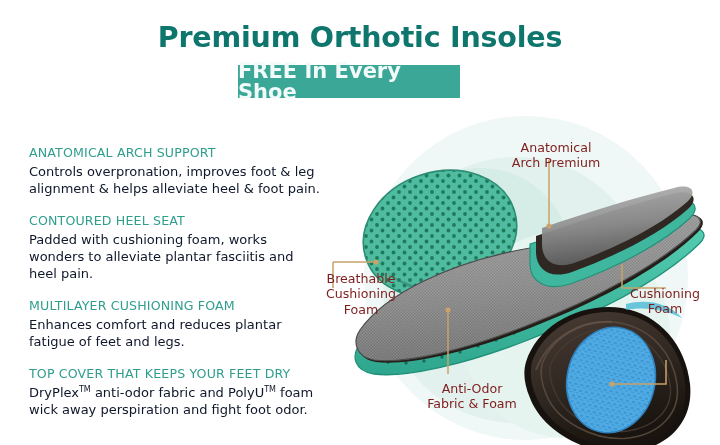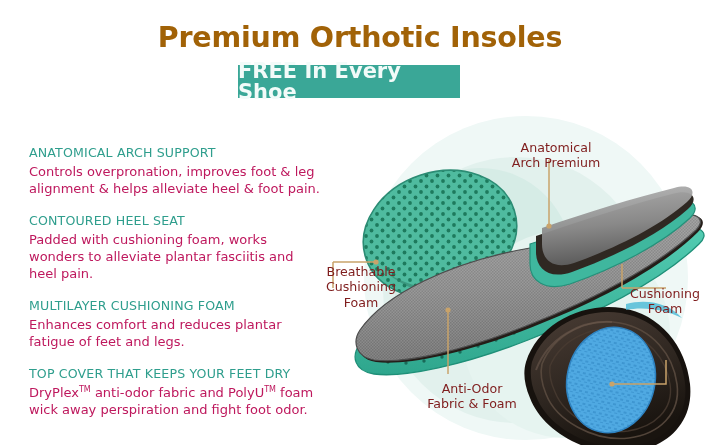--- a/index.html
+++ b/index.html
@@ -19,21 +19,21 @@
   
   #page-title {
     position: absolute;
     left: 0;
     top: 22px;
     width: 720px;
     text-align: center;
     font-size: 28.5px;
     font-weight: bold;
     letter-spacing: -0.2px;
-    color: #a16207;
+    color: #0f766e;
     line-height: 1.1;
   }
   #free-banner {
     position: absolute;
     left: 238px;
     top: 65px;
     width: 222px;
     height: 33px;
     background: #3aa797;
     display: flex;
@@ -60,21 +60,21 @@
   .feature-heading {
     color: #2f9e8d;
     font-size: 12.6px;
     font-weight: normal;
     letter-spacing: 0.15px;
     line-height: 1.25;
     margin-bottom: 2px;
     white-space: nowrap;
   }
   .feature-body {
-    color: #be185d;
+    color: #0f172a;
     font-size: 13px;
     line-height: 1.32;
     max-width: 292px;
   }
   .tm {
     font-size: 8px;
     vertical-align: super;
     line-height: 0;
   }
 
@@ -90,21 +90,21 @@
 
   .callout-label {
     position: absolute;
     font-size: 12.6px;
     color: #7f1d1d;
     line-height: 1.22;
     text-align: center;
     white-space: nowrap;
   }
   #callout-arch      { left: 498px; top: 140px; width: 116px; }
-  #callout-breathable{ left: 313px; top: 264px; width: 96px; }
+  #callout-breathable{ left: 313px; top: 271px; width: 96px; }
   #callout-cushion   { left: 617px; top: 286px; width: 96px; }
   #callout-antiodor  { left: 412px; top: 381px; width: 120px; }
 </style>
 </head>
 <body>
 
 <div id="page-title">Premium Orthotic Insoles</div>
 
 <div id="free-banner">
   <span id="free-banner-label">FREE In Every Shoe</span>

